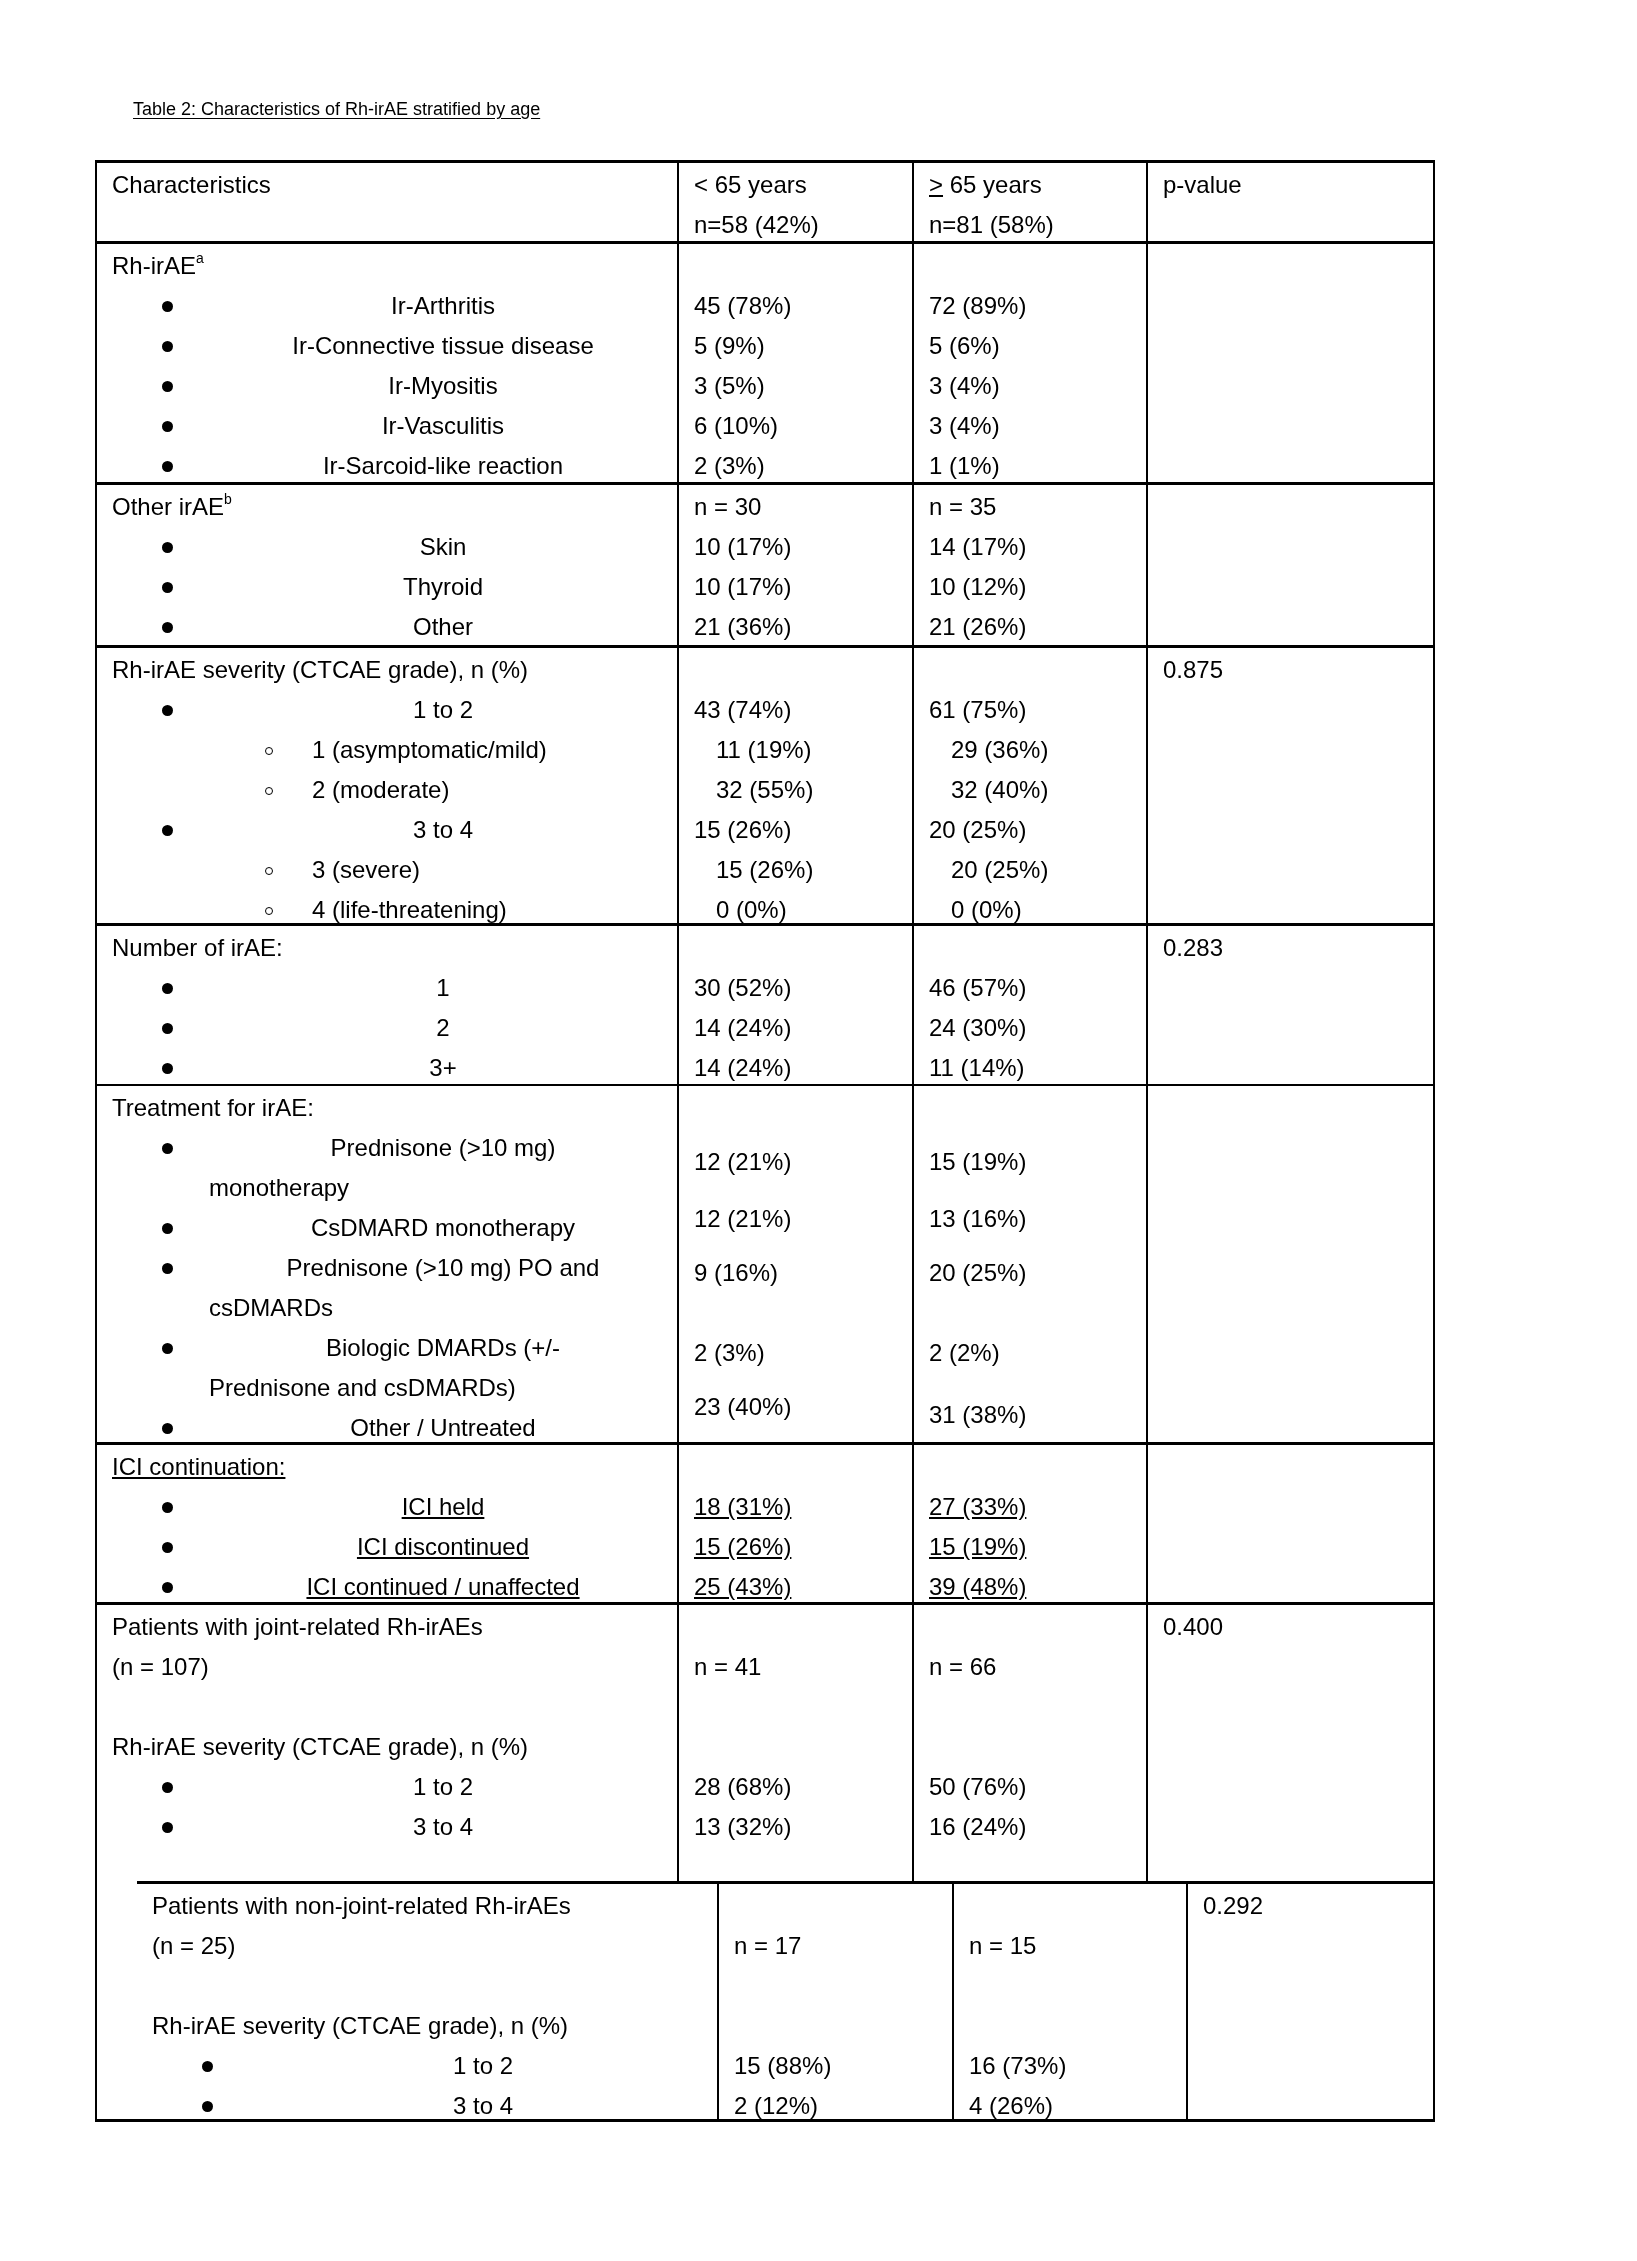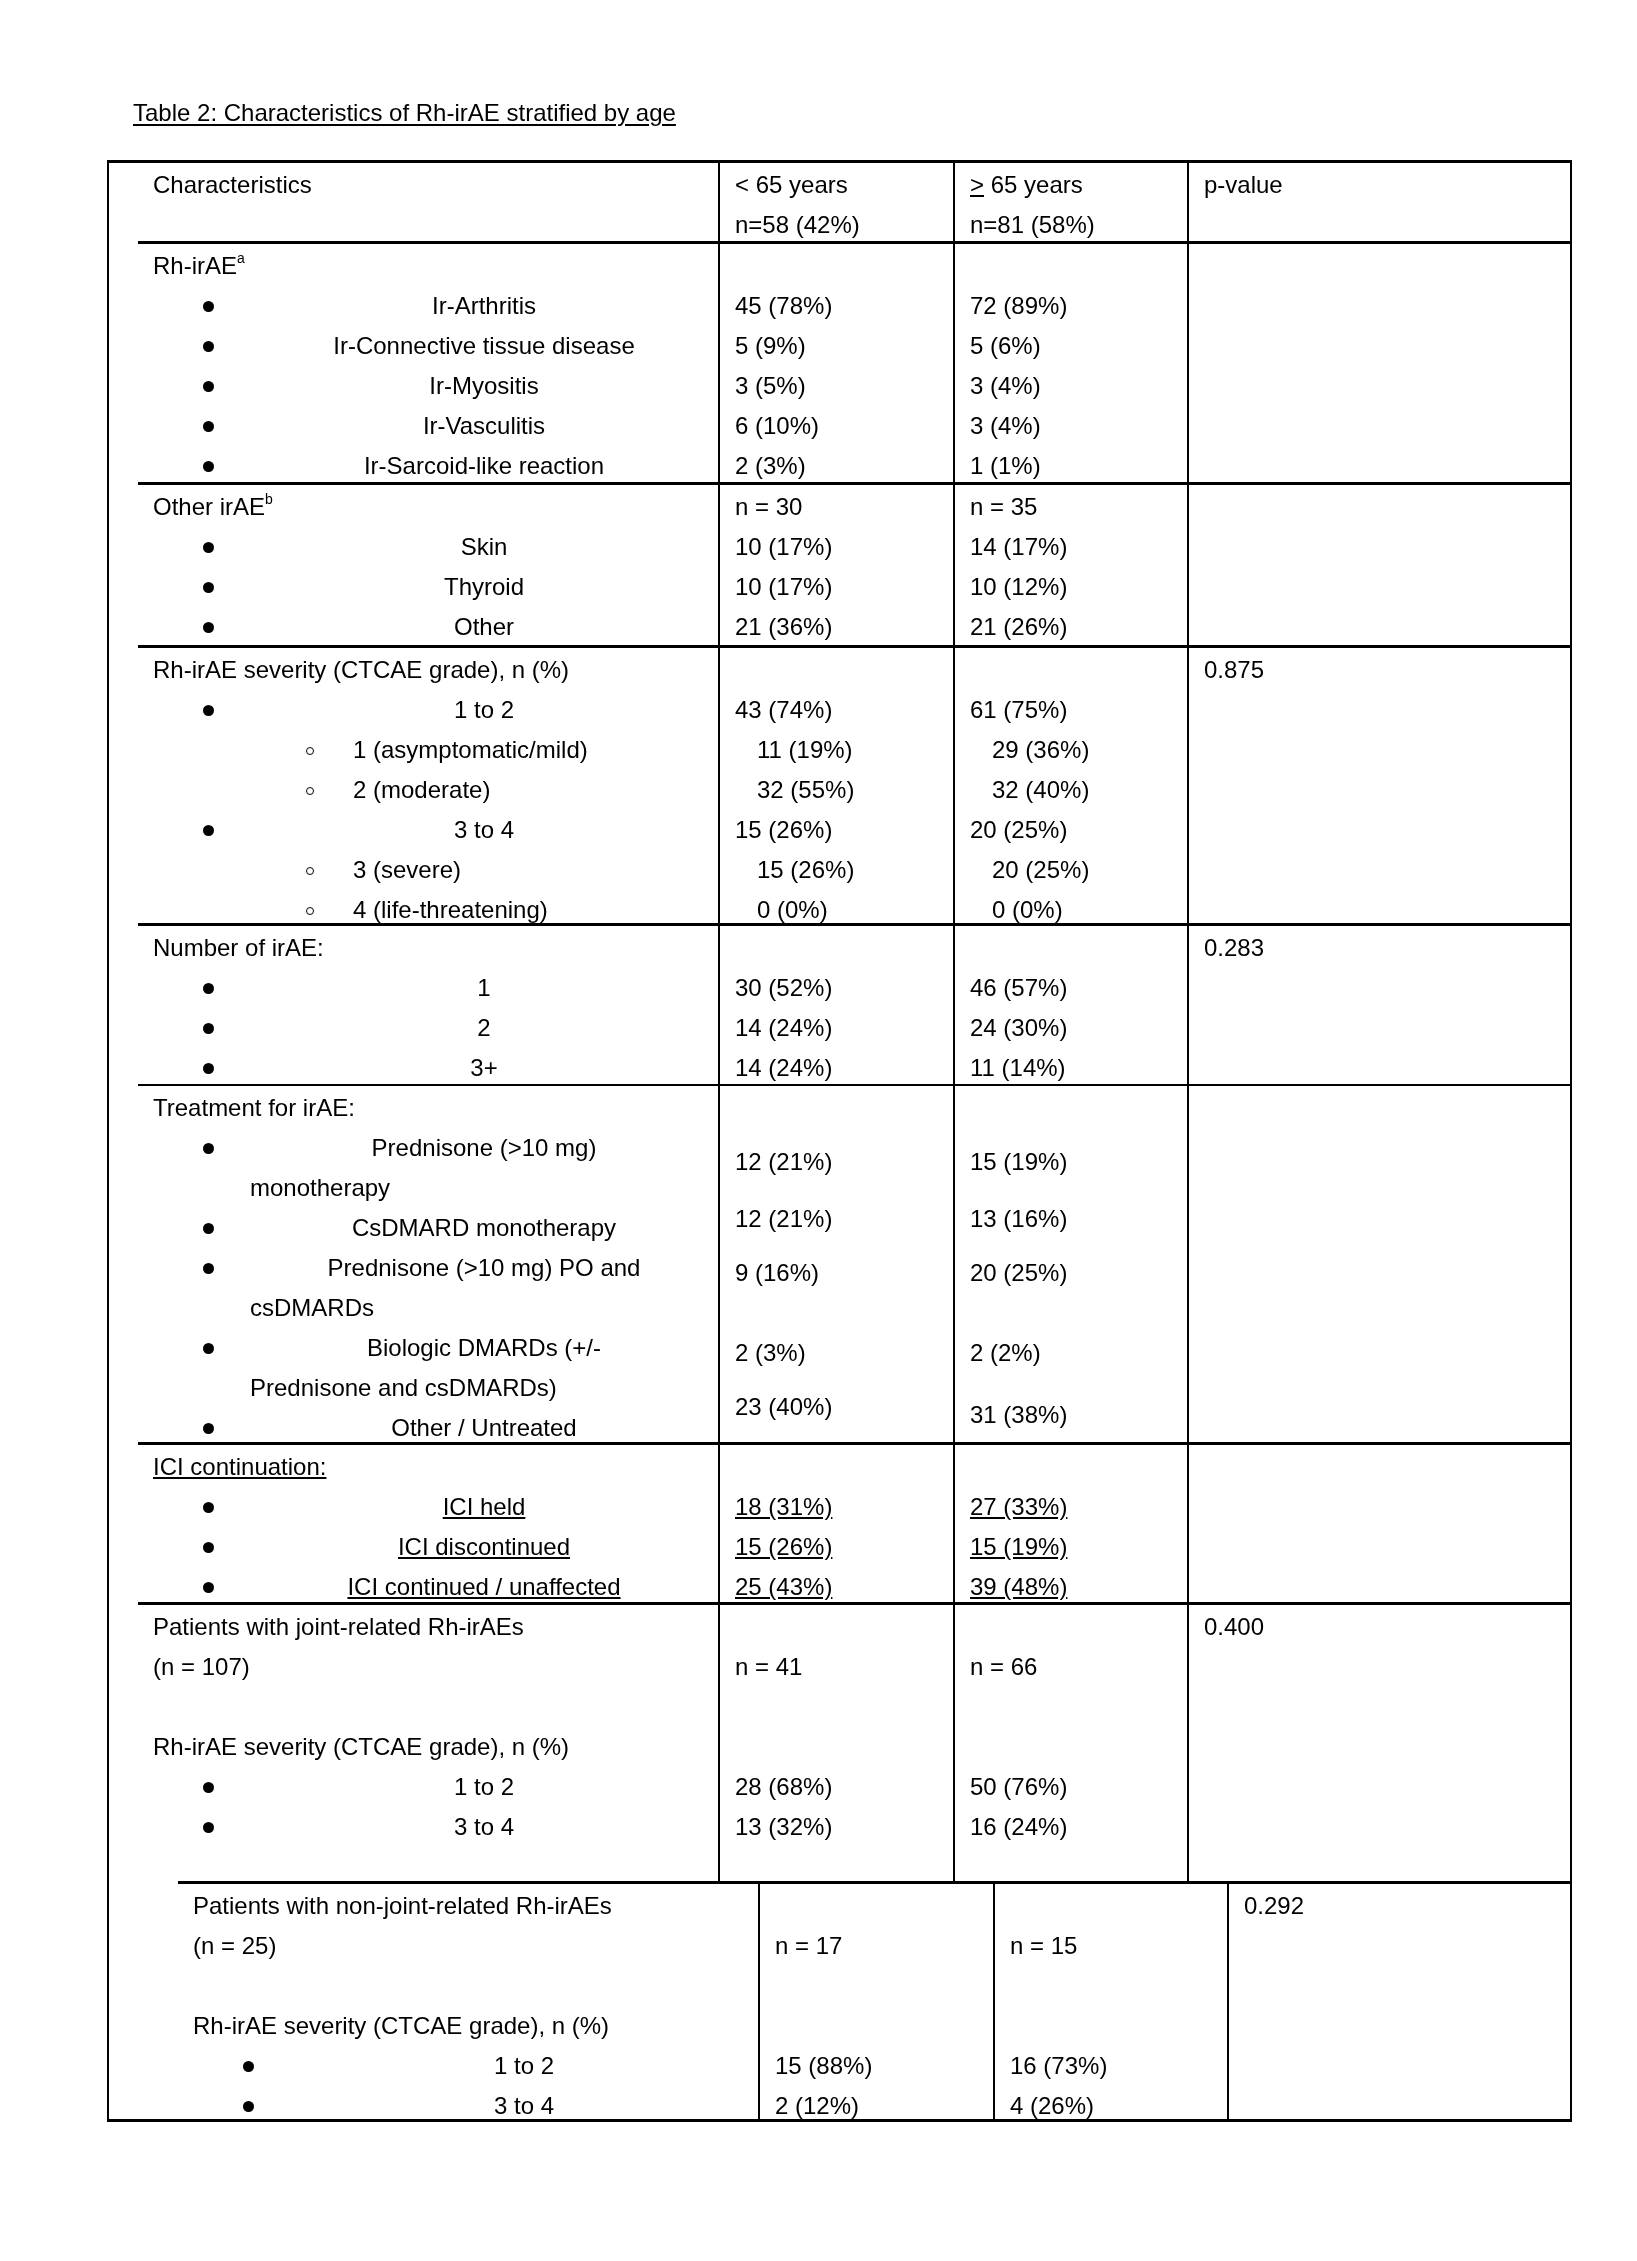--- a/index.html
+++ b/index.html
@@ -1,21 +1,21 @@
 <!DOCTYPE html>
 <html><head>
 <meta charset="utf-8">
 <style>
   html, body { margin:0; padding:0; background:#ffffff; }
   body { width:1638px; height:2261px; position:relative; overflow:hidden;
          font-family:"Liberation Sans", sans-serif; color:#000; font-size:24px; }
-  .title { position:absolute; left:133px; top:99px; font-size:24px; text-decoration:underline;
+  .title { position:absolute; left:133px; top:99px; font-size:18px; text-decoration:underline;
            text-underline-offset:3px; white-space:nowrap; }
-  .tbl { position:absolute; left:107px; top:160px; width:1465px; border-top:3px solid #000;
-         border-left:2px solid #000; border-right:2px solid #000; border-bottom:3px solid #000; box-sizing:border-box;padding-left:29px; }
+  .tbl { position:absolute; left:95px; top:160px; width:1340px; border-top:3px solid #000;
+         border-left:2px solid #000; border-right:2px solid #000; border-bottom:3px solid #000; box-sizing:border-box; }
   .sec { display:flex; border-top:2px solid #000; box-sizing:border-box; position:relative; }
   .sec.first { border-top:none; }
   .sec.thick { border-top:3px solid #000; }
   .c { box-sizing:border-box; position:relative; }
   .c1 { width:582px; border-right:2px solid #000; padding-left:15px; }
   .c2 { width:235px; border-right:2px solid #000; padding-left:15px; }
   .c3 { width:234px; border-right:2px solid #000; padding-left:15px; }
   .c4 { width:235px; padding-left:15px; }
   .ln { height:40px; line-height:40px; white-space:nowrap; }
   .sec .c { padding-top:2px; }

